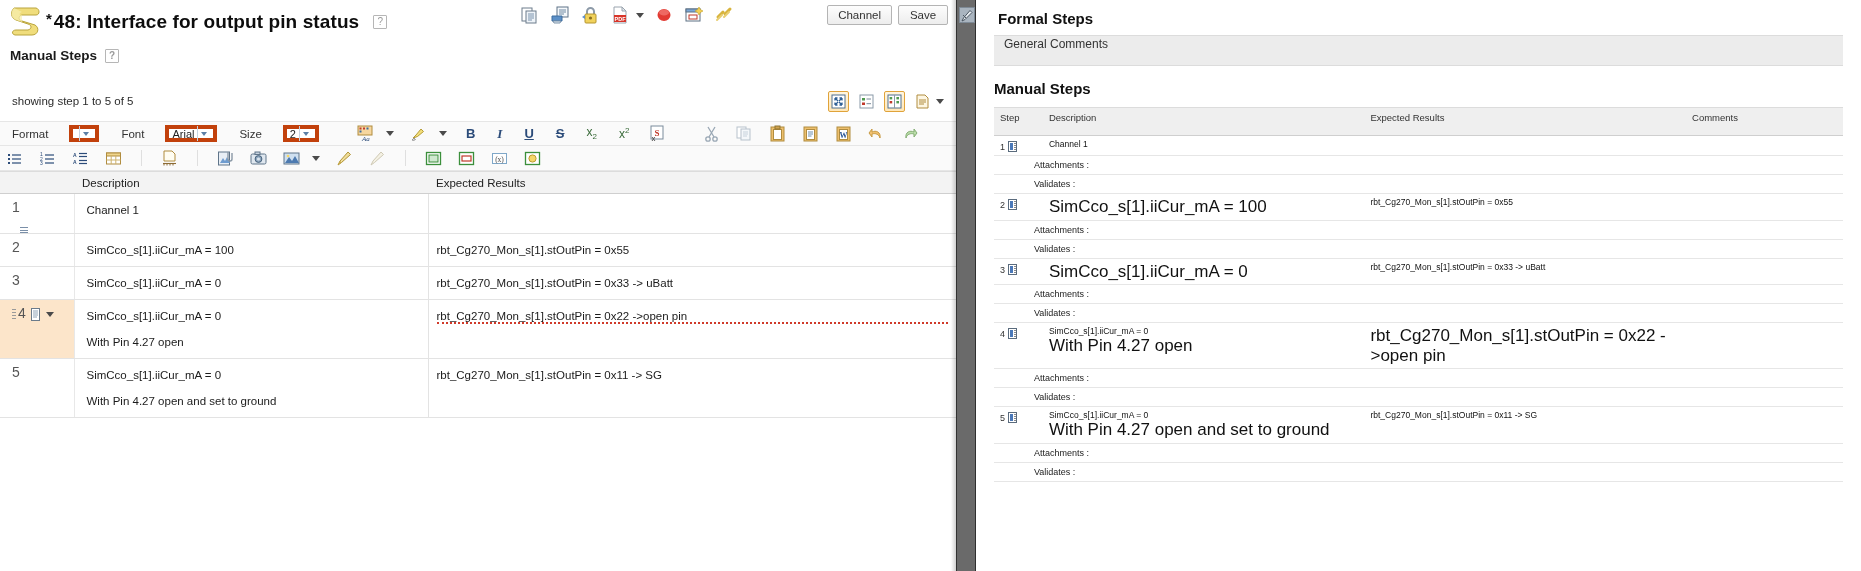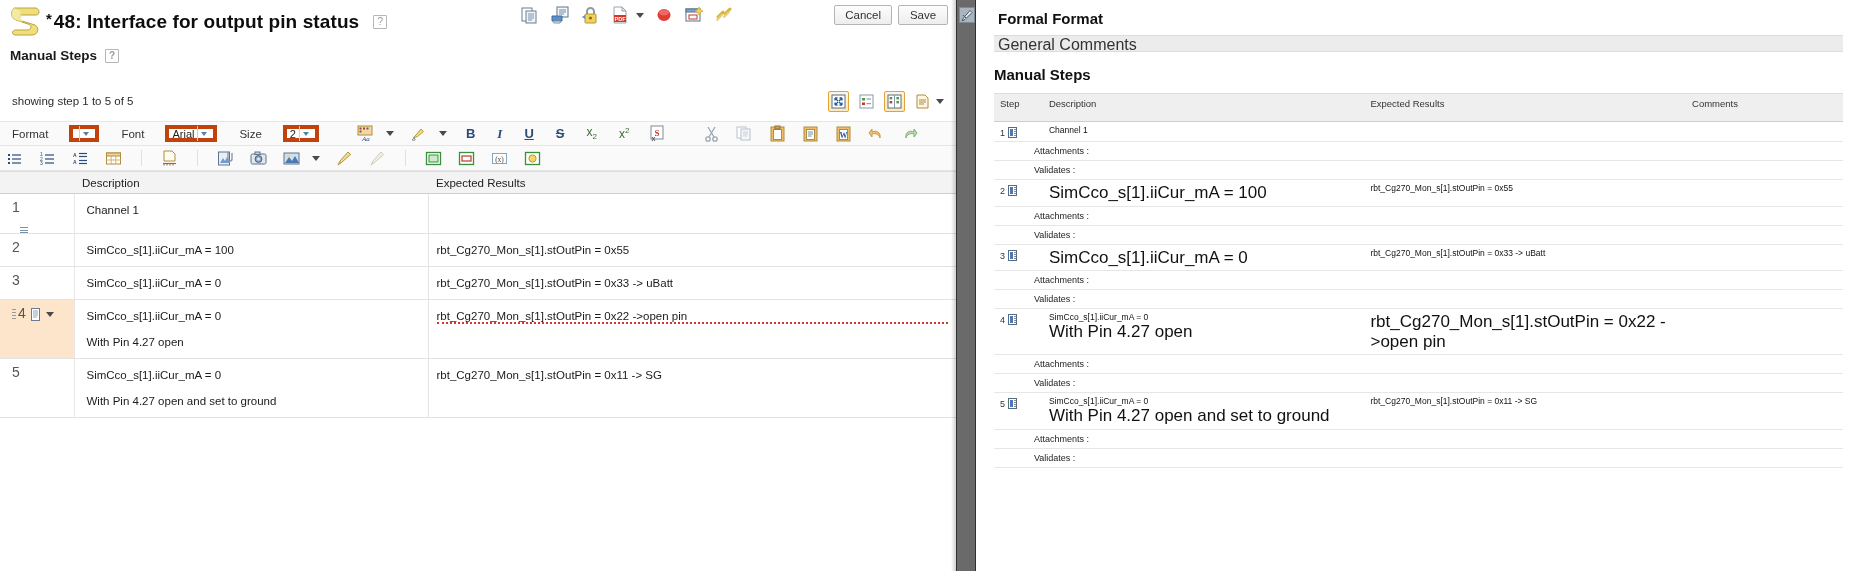--- a/index.html
+++ b/index.html
@@ -215,23 +215,23 @@
     position: relative;
   }
   .rv-title {
     font-size: 15px; font-weight: bold; color: #111;
     margin: 10px 0 8px 4px;
   }
   .rv-bar {
     background: #ececec;
     border-top: 1px solid #dcdcdc;
     border-bottom: 1px solid #dcdcdc;
-    height: 17px; line-height: 17px;
-    font-size: 16px; color: #333;
-    padding-left: 4px;
+    height: 31px; line-height: 17px;
+    font-size: 12px; color: #333;
+    padding-left: 10px;
     margin: 0 0 14px 0;
   }
   .rv-sub {
     font-size: 15px; font-weight: bold; color: #111;
     margin: 0 0 10px 0;
   }
   .rv-table { width: 100%; border-collapse: collapse; table-layout: fixed; }
   .rv-table th {
     background: #efefef;
     border-top: 1px solid #dcdcdc;
@@ -348,21 +348,21 @@
         </span>
         <span class="tbicon">
           <svg width="20" height="20" viewBox="0 0 20 20">
             <path d="M4 12 l5-5 M11 9 l5-5" stroke="#d8b43e" stroke-width="3" stroke-linecap="round"></path>
             <path d="M3 15 l5-5 M10 12 l5-5" stroke="#e9cf74" stroke-width="2" stroke-linecap="round"></path>
           </svg>
         </span>
       </div>
 
       <div class="btn-group">
-        <div class="wbtn">Cancel</div>
+        <div class="wbtn">Channel</div>
         <div class="wbtn">Save</div>
       </div>
     </div>
 
     <div class="section-hdr">
       <span>Manual Steps</span>
       <span class="help-badge">?</span>
     </div>
 
     <div class="showing-row">
@@ -815,21 +815,21 @@
     <div class="splitter-shadow"></div>
     <div class="splitter-btn">
       <svg width="13" height="13" viewBox="0 0 13 13">
         <path d="M1 12 l1.5-3 6.5-7.5 2 2 -7 7 z" fill="#e9eef3" stroke="#4a5560"></path>
         <path d="M2 6 l3 3" stroke="#4a5560" stroke-width="1"></path>
       </svg>
     </div>
   </div>
 
   <div class="right-pane">
-    <div class="rv-title">Formal Format</div>
+    <div class="rv-title">Formal Steps</div>
     <div class="rv-bar">General Comments</div>
     <div class="rv-sub">Manual Steps</div>
 
     <table class="rv-table">
       <thead>
         <tr>
           <th class="rv-c-step">Step</th>
           <th class="rv-c-desc">Description</th>
           <th class="rv-c-exp">Expected Results</th>
           <th class="rv-c-com">Comments</th>

